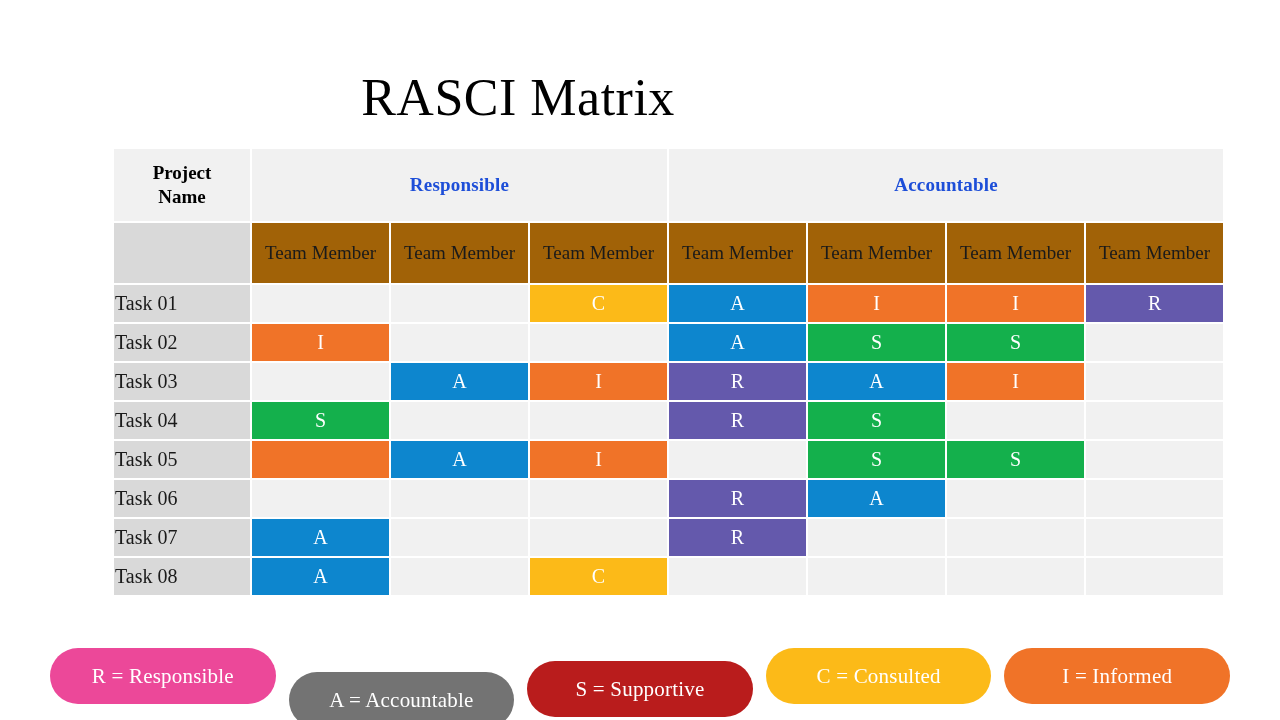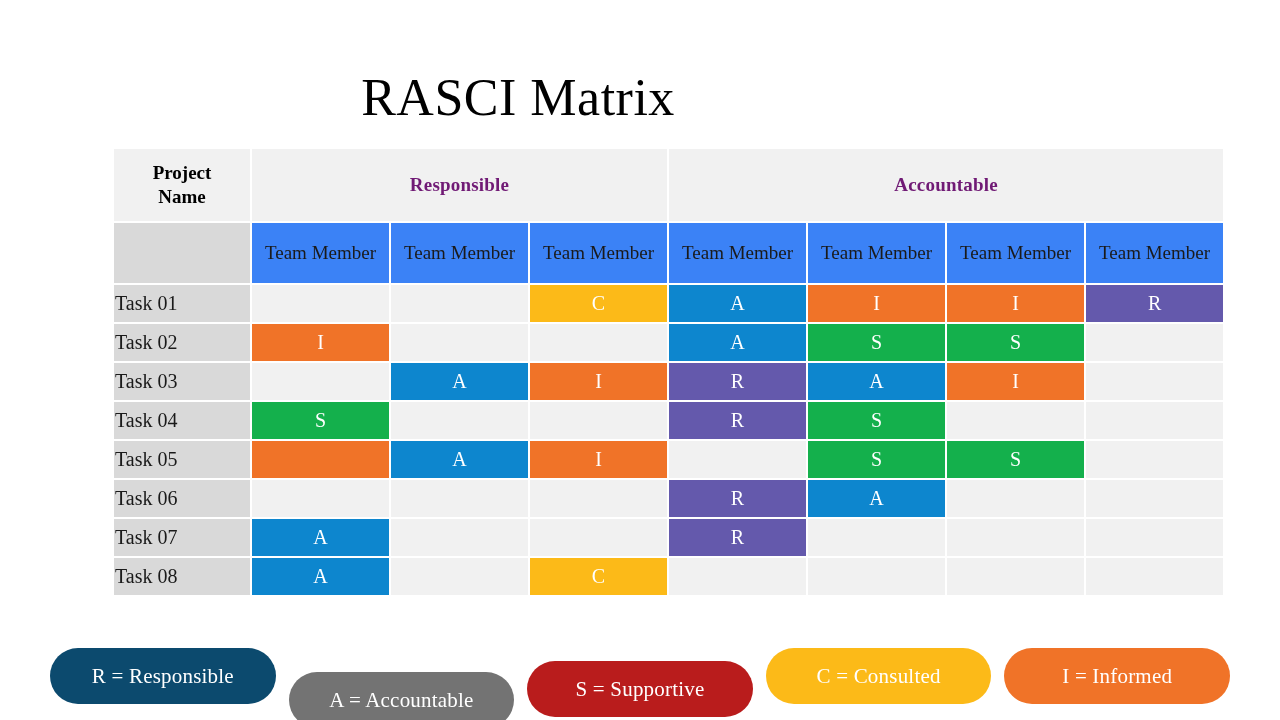--- a/index.html
+++ b/index.html
@@ -67,31 +67,31 @@
     padding: 0 18px;
     line-height: 1.24;
   }
   .grp-head {
     background: #f1f1f1;
     height: 72px;
     vertical-align: middle;
     text-align: center;
     font-weight: bold;
     font-size: 19px;
-    color: #701a75;
+    color: #1d4ed8;
     letter-spacing: 0.2px;
   }
 
   
   .mem-blank {
     background: #d9d9d9;
     height: 60px;
   }
   .mem-head {
-    background: #3b82f6;
+    background: #a16207;
     height: 60px;
     vertical-align: middle;
     text-align: center;
     font-size: 19px;
     color: #1a1a1a;
     line-height: 1.22;
     font-weight: 400;
   }
 
   
@@ -264,20 +264,20 @@
             <td class="cell role-none"></td>
             <td class="cell role-none"></td>
             <td class="cell role-none"></td>
             <td class="cell role-none"></td>
           </tr>
         </tbody>
     </table>
   </div>
 
   <div id="legend">
-      <div class="legend-pill" style="background: #0c4a6e;">R = Responsible</div>
+      <div class="legend-pill" style="background: #ec4899;">R = Responsible</div>
       <div class="legend-pill" style="background: #737373; margin-top: 48px;">A = Accountable</div>
       <div class="legend-pill" style="background: #b91c1c; margin-top: 26px;">S = Supportive</div>
       <div class="legend-pill" style="background: rgb(252, 186, 24); text-align: center;">C = Consulted</div>
       <div class="legend-pill" style="background: rgb(240, 115, 40);">I = Informed</div>
     </div>
 
 </div>
 
 </body></html>

